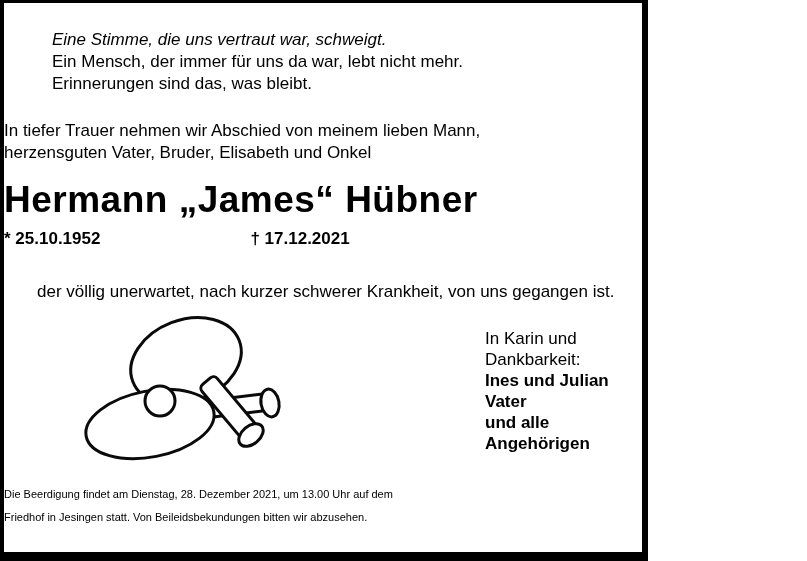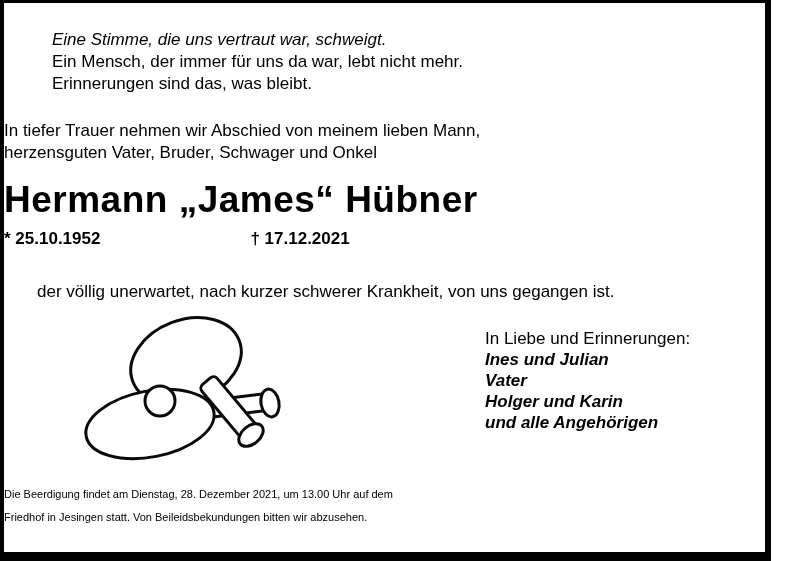--- a/index.html
+++ b/index.html
@@ -2,21 +2,21 @@
 <html lang="de"><head>
 <meta charset="utf-8">
 <style>
   html, body {
     margin: 0;
     padding: 0;
     background: #ffffff;
   }
   .notice {
     position: relative;
-    width: 771px;
+    width: 648px;
     height: 561px;
     box-sizing: border-box;
     background: #ffffff;
     border-style: solid;
     border-color: #000000;
     border-top-width: 3px;
     border-right-width: 6px;
     border-bottom-width: 9px;
     border-left-width: 4px;
     font-family: "Liberation Sans", "DejaVu Sans", sans-serif;
@@ -68,21 +68,21 @@
     top: 279px;
     font-size: 17px;
     margin-left: 33px;
   }
   .mourners {
     left: 481px;
     top: 325px;
     font-size: 17px;
     line-height: 21px;
   }
-  .mourners .name { font-weight: bold; font-style: italic; }
+  .mourners .name { font-weight: bold; }
   .funeral {
     top: 480px;
     font-size: 11px;
     line-height: 23px;
   }
   .illustration {
     left: 68px;
     top: 308px;
     width: 262px;
     height: 156px;
@@ -95,21 +95,21 @@
 
   <div class="abs epigraph">
     <div class="l1">Eine Stimme, die uns vertraut war, schweigt.</div>
     <div>Ein Mensch, der immer für uns da war, lebt nicht mehr.</div>
     <div>Erinnerungen sind das, was bleibt.</div>
   </div>
 
 
   <div class="abs centered intro">
     <div>In tiefer Trauer nehmen wir Abschied von meinem lieben Mann,</div>
-    <div>herzensguten Vater, Bruder, Schwager und Onkel</div>
+    <div>herzensguten Vater, Bruder, Elisabeth und Onkel</div>
   </div>
 
   <div class="abs centered deceased-name">Hermann „James“ Hübner</div>
 
   <div class="abs dates">
     <span>* 25.10.1952</span>
     <span>† 17.12.2021</span>
   </div>
 
   <div class="abs centered passing">der völlig unerwartet, nach kurzer schwerer Krankheit, von uns gegangen ist.</div>
@@ -127,24 +127,23 @@
       <rect x="147" y="62" width="20" height="70" rx="5" transform="rotate(-40 157 97)"></rect>
       <ellipse cx="179" cy="124" rx="14" ry="9" transform="rotate(-40 179 124)"></ellipse>
 
       <ellipse cx="78" cy="113" rx="65" ry="33" transform="rotate(-11 78 113)"></ellipse>
 
       <circle cx="88" cy="90" r="15"></circle>
     </g>
   </svg>
 
   <div class="abs mourners">
-    <div>In Liebe und Erinnerungen:</div>
+    <div>In Karin und Dankbarkeit:</div>
     <div class="name">Ines und Julian</div>
     <div class="name">Vater</div>
-    <div class="name">Holger und Karin</div>
     <div class="name">und alle Angehörigen</div>
   </div>
 
   <div class="abs centered funeral">
     <div>Die Beerdigung findet am Dienstag, 28. Dezember 2021, um 13.00 Uhr auf dem</div>
     <div>Friedhof in Jesingen statt. Von Beileidsbekundungen bitten wir abzusehen.</div>
   </div>
 
 </div>
 

